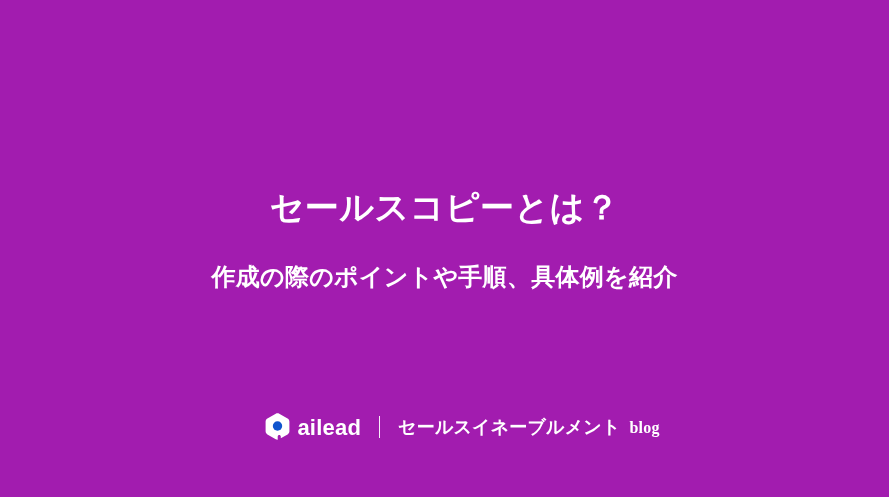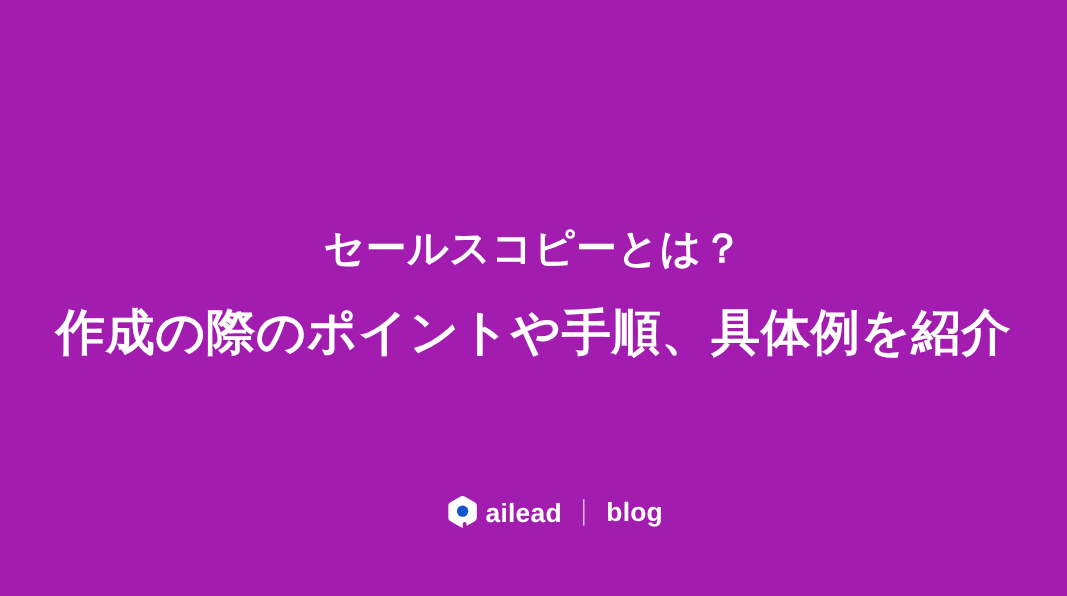--- a/index.html
+++ b/index.html
@@ -44,21 +44,21 @@
     letter-spacing: 0.012em;
     white-space: nowrap;
   }
 
   .headline-line.line-1 {
     font-size: 34px;
     line-height: 54px;
   }
 
   .headline-line.line-2 {
-    font-size: 41px;
+    font-size: 24px;
     line-height: 54px;
     margin-top: 16px;
   }
 
   
   .brand-bar {
     position: absolute;
     left: 0;
     right: 0;
     top: 413px;
@@ -107,22 +107,23 @@
     font-weight: 700;
     letter-spacing: 0.01em;
     line-height: 1;
     white-space: nowrap;
     display: flex;
     align-items: baseline;
     gap: 9px;
   }
 
   .tagline-blog {
-    font-size: 22px;
+    font-size: 16px;
     font-weight: 700;
+    font-family: Liberation Serif, serif;
   }
 </style>
 </head>
 <body>
 
 <div class="slide">
 
   <div class="headline">
     <span class="headline-line line-1">セールスコピーとは？</span>
     <span class="headline-line line-2">作成の際のポイントや手順、具体例を紹介</span>
@@ -134,18 +135,19 @@
       <svg class="logo-mark" viewBox="0 0 50 54" aria-hidden="true">
         <path d="M21.5 1.6 C23.7 0.4 26.3 0.4 28.5 1.6 L45.2 11.2 C47.4 12.5 48.8 14.9 48.8 17.4 L48.8 36.6 C48.8 39.2 47.4 41.5 45.2 42.8 L31.6 50.6 L31.6 47.0 C31.6 45.3 30.2 43.9 28.5 43.9 C26.8 43.9 25.4 45.3 25.4 47.0 L25.4 53.4 C23.9 53.5 22.7 53.2 21.5 52.5 L4.8 42.8 C2.6 41.5 1.2 39.2 1.2 36.6 L1.2 17.4 C1.2 14.9 2.6 12.5 4.8 11.2 Z" fill="#ffffff"></path>
         <circle cx="25" cy="26" r="9.4" fill="#1054ce"></circle>
       </svg>
       <span class="wordmark">ailead</span>
     </div>
 
     <div class="brand-divider"></div>
 
     <div class="tagline">
+      <span>セールスイネーブルメント</span>
       <span class="tagline-blog">blog</span>
     </div>
 
   </div>
 
 </div>
 
 </body></html>

